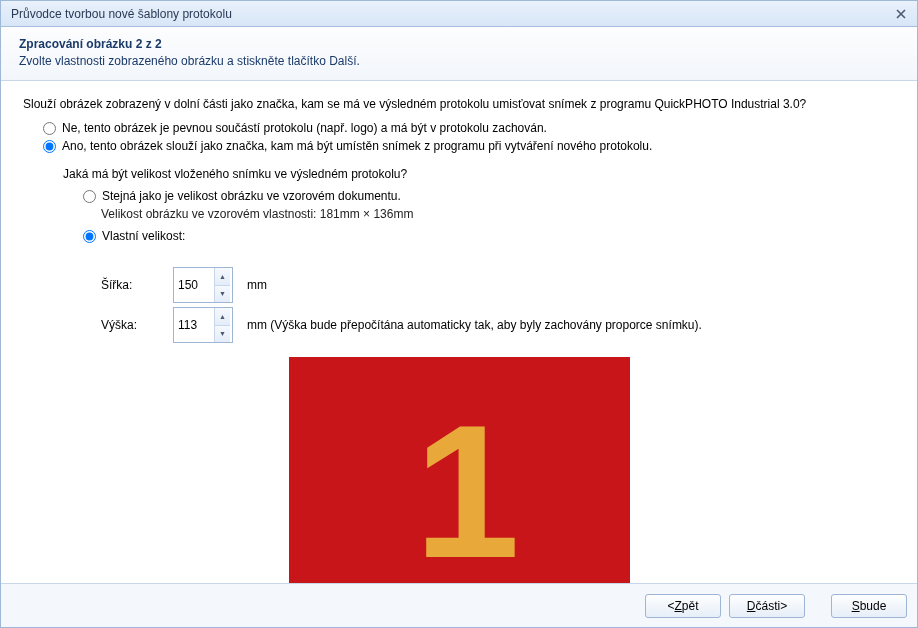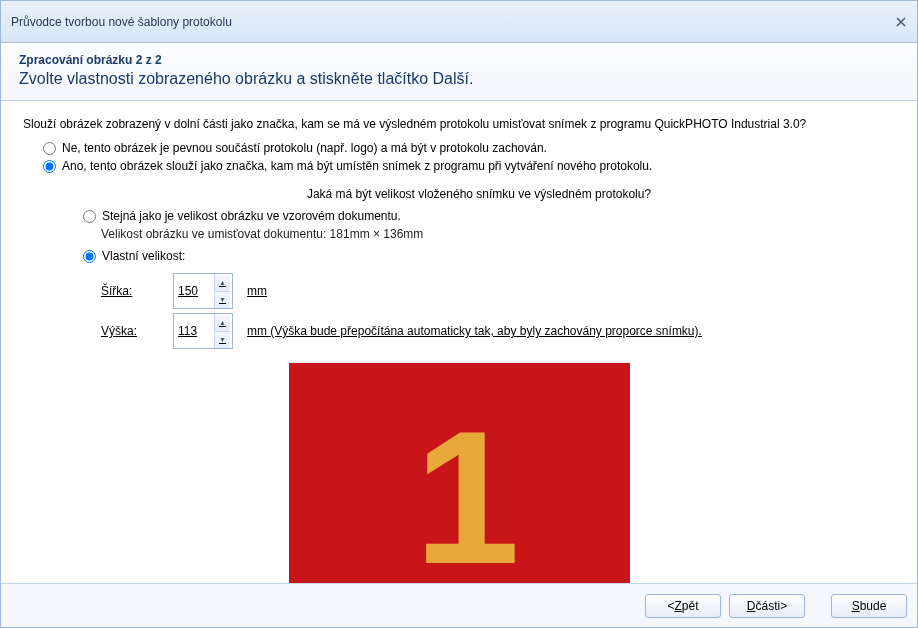--- a/index.html
+++ b/index.html
@@ -11,21 +11,21 @@
     color: #000;
     background: #fff;
   }
   .window {
     width: 918px; height: 628px;
     border: 1px solid #a0b8d8;
     display: flex; flex-direction: column;
     background: #fff;
   }
   .titlebar {
-    height: 42px;
+    height: 26px;
     background: linear-gradient(#e9f1fb, #d7e6f7);
     border-bottom: 1px solid #a8c0de;
     display: flex; align-items: center;
     padding: 0 6px 0 10px;
     color: #2a3a55;
   }
   .titlebar .title { flex: 1; font-size: 12px; }
   .titlebar .close {
     width: 20px; height: 18px;
     display: flex; align-items: center; justify-content: center;
@@ -39,21 +39,21 @@
     border-bottom: 1px solid #c8d6ea;
     padding: 10px 6px 12px 18px;
   }
   .header-area h1 {
     margin: 0 0 3px 0;
     font-size: 12px;
     font-weight: bold;
     color: #1a3a6a;
   }
   .header-area .subtitle {
-    font-size: 16px;
+    font-size: 12px;
     color: #1a3a6a;
   }
 
   .content {
     flex: 1;
     padding: 16px 22px 8px 22px;
     overflow: hidden;
     position: relative;
   }
   .question {
@@ -66,33 +66,31 @@
   .radio-row input, .check-row input {
     margin: 0 6px 0 0;
   }
   .indent1 { margin-left: 20px; }
   .indent2 { margin-left: 40px; }
   .indent3 { margin-left: 60px; }
 
   .sub-question {
     margin-top: 14px;
     margin-bottom: 8px;
-    text-align: center;
   }
   .sub-note {
     margin-left: 63px;
     margin-top: 4px;
     margin-bottom: 8px;
     color: #222;
   }
 
   .dim-table {
     margin-left: 63px;
-    margin-top: 10px;
-    text-decoration: underline;
+    margin-top: 24px;
   }
   .dim-row {
     display: flex; align-items: center;
     margin: 4px 0;
   }
   .dim-label { width: 72px; }
   .spinner {
     width: 60px; height: 36px;
     border: 1px solid #9db6d6;
     display: inline-flex; align-items: center;
@@ -187,21 +185,21 @@
       <input type="radio" name="m" checked="" style="">
       <label>Ano, tento obrázek slouží jako značka, kam má být umístěn snímek z programu při vytváření nového protokolu.</label>
     </div>
 
     <div class="sub-question indent2">Jaká má být velikost vloženého snímku ve výsledném protokolu?</div>
 
     <div class="radio-row indent3">
       <input type="radio" name="s" style="">
       <label>Stejná jako je velikost obrázku ve vzorovém dokumentu.</label>
     </div>
-    <div class="sub-note" style="margin-left:78px;">Velikost obrázku ve umisťovat dokumentu: 181mm × 136mm</div>
+    <div class="sub-note" style="margin-left:78px;">Velikost obrázku ve vzorovém vlastnosti: 181mm × 136mm</div>
 
     <div class="radio-row indent3">
       <input type="radio" name="s" checked="" style="">
       <label>Vlastní velikost:</label>
     </div>
 
     <div class="dim-table" style="margin-left:78px;">
       <div class="dim-row">
         <div class="dim-label">Šířka:</div>
         <div class="spinner">

